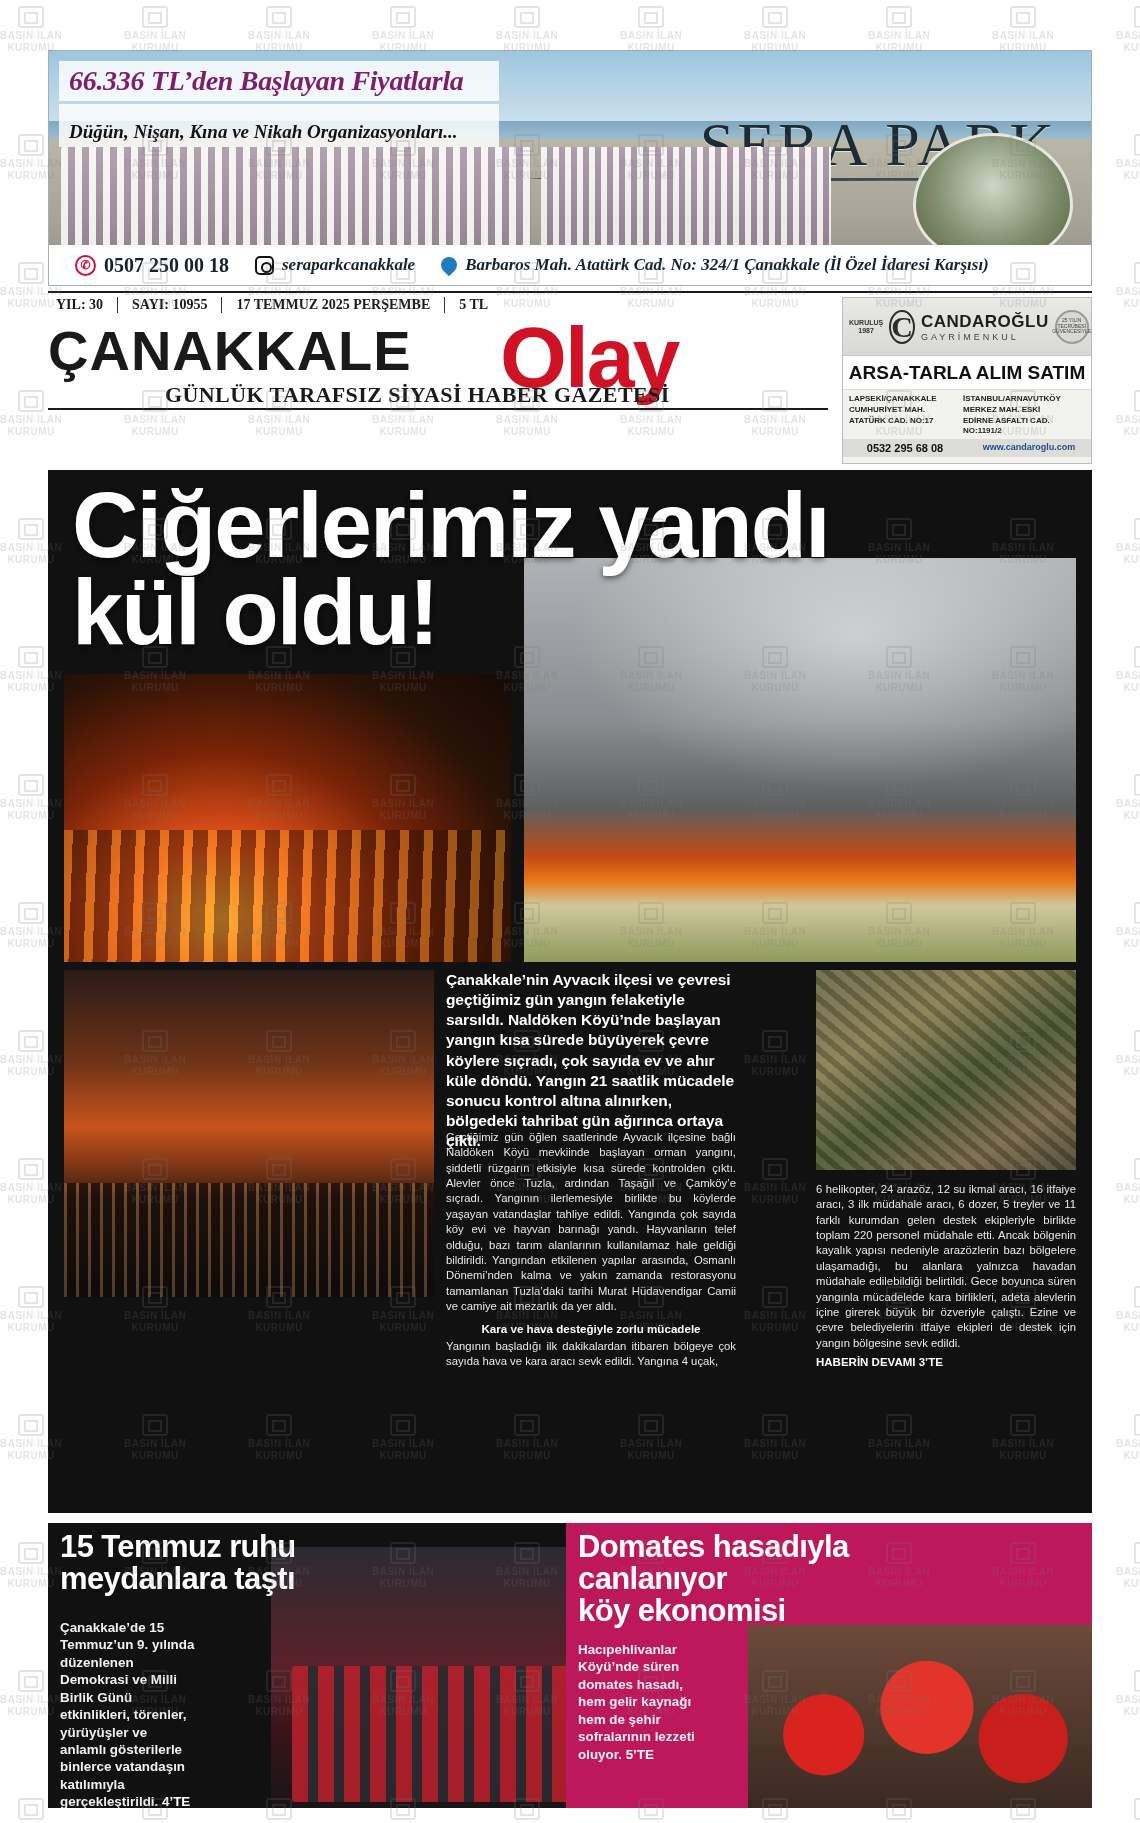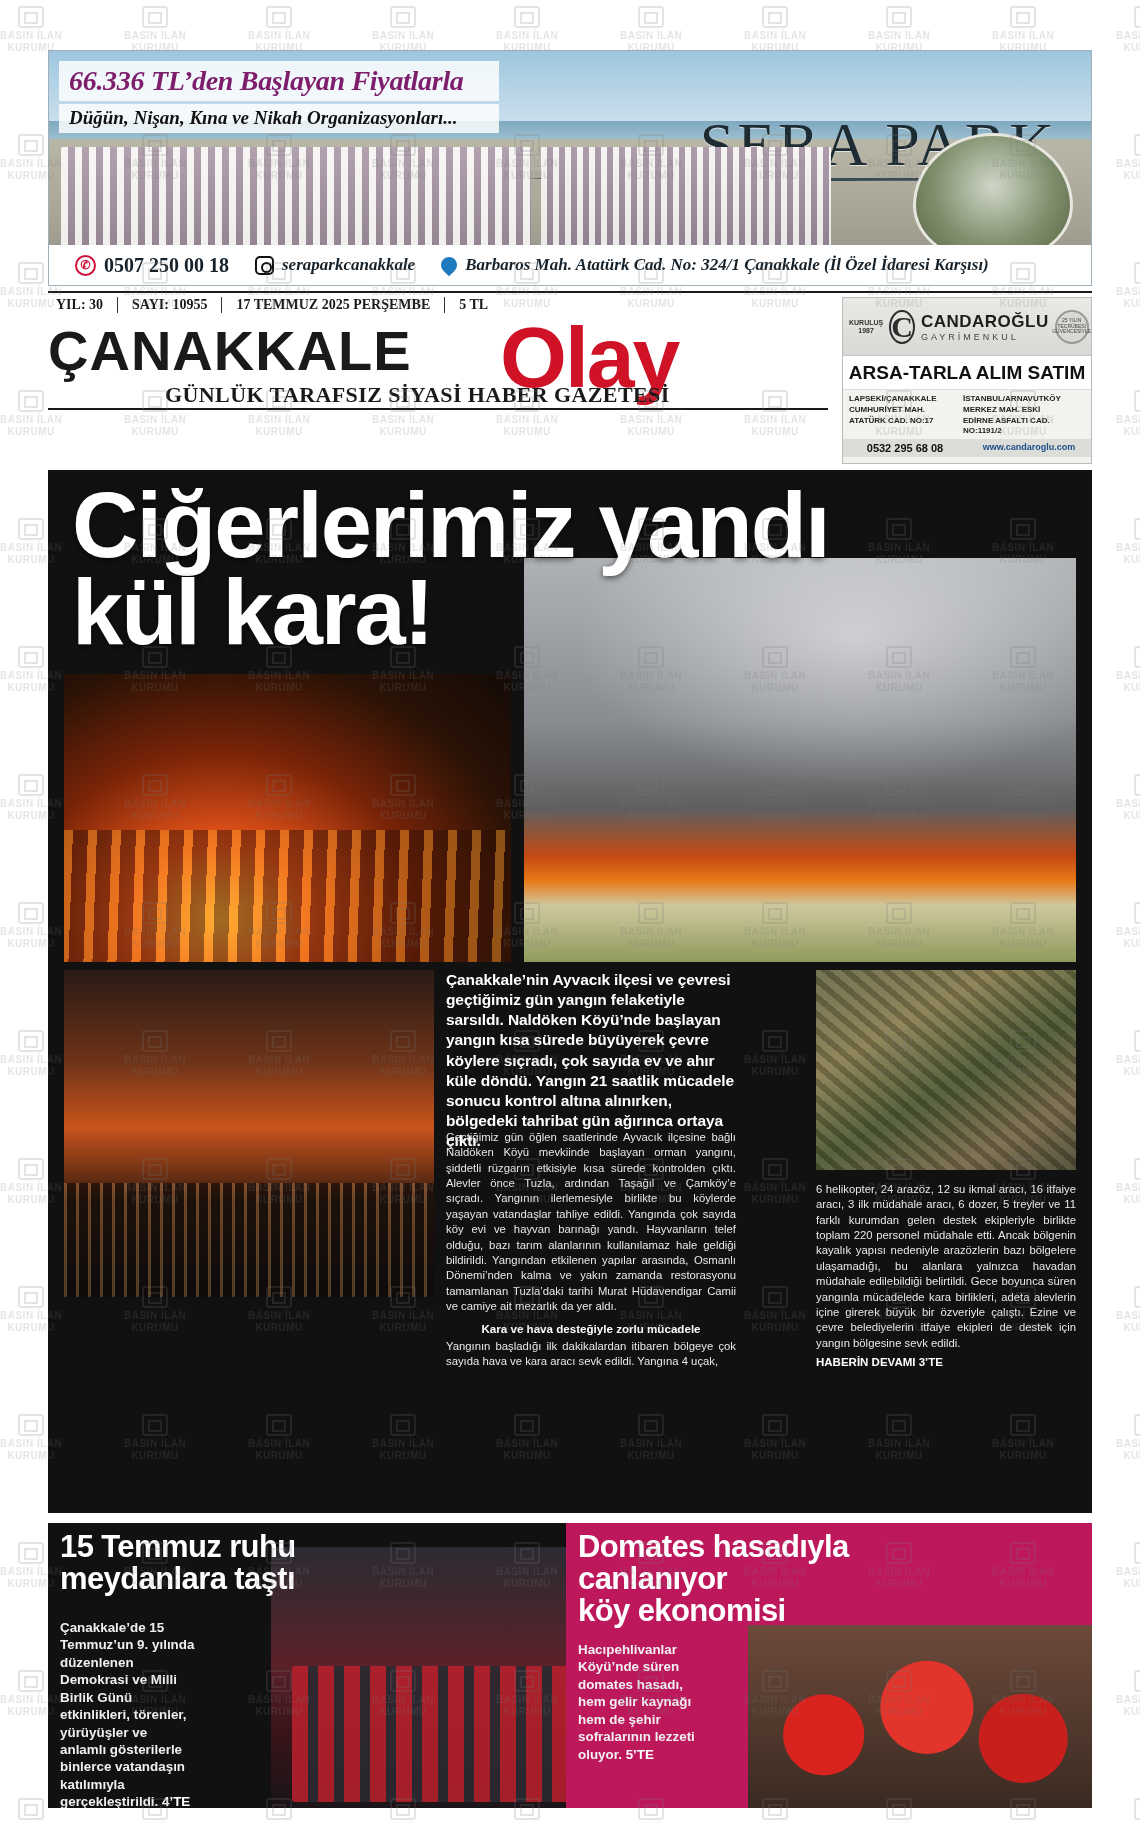--- a/index.html
+++ b/index.html
@@ -83,21 +83,21 @@
     padding: 4px 8px 4px 10px;
     letter-spacing: -0.3px;
     white-space: nowrap;
   }
   .ad-h2 {
     background: rgba(255,255,255,0.82);
     color: #111;
     font-family: "Liberation Serif", serif;
     font-weight: bold; font-style: italic;
     font-size: 19px;
-    padding: 3px 8px 4px 10px;
+    padding: 17px 8px 4px 10px;
     margin-top: 3px;
     white-space: nowrap;
   }
   .brand-serapark {
     position: absolute; right: 34px; top: 58px;
     font-family: "Liberation Serif", serif;
     font-size: 62px; letter-spacing: 3px;
     color: #1d2b33; font-weight: normal;
     text-shadow: 0 1px 0 rgba(255,255,255,0.6);
   }
@@ -464,21 +464,21 @@
     </div>
     <div class="cd-phone">
       <span>0532 295 68 08</span>
       <span>www.candaroglu.com</span>
     </div>
   </div>
 
   <div class="lead">
     <div class="lead-title">
       <div>Ciğerlerimiz yandı</div>
-      <div>kül kara!</div>
+      <div>kül oldu!</div>
     </div>
 
     <div class="photo-fire-left"></div>
     <div class="photo-smoke-right"></div>
     <div class="photo-night-fire"></div>
     <div class="photo-aerial"></div>
 
     <div class="lead-deck">Çanakkale’nin Ayvacık ilçesi ve çevresi geçtiğimiz gün yangın felaketiyle sarsıldı. Naldöken Köyü’nde başlayan yangın kısa sürede büyüyerek çevre köylere sıçradı, çok sayıda ev ve ahır küle döndü. Yangın 21 saatlik mücadele sonucu kontrol altına alınırken, bölgedeki tahribat gün ağırınca ortaya çıktı.</div>
 
     <div class="lead-body">

